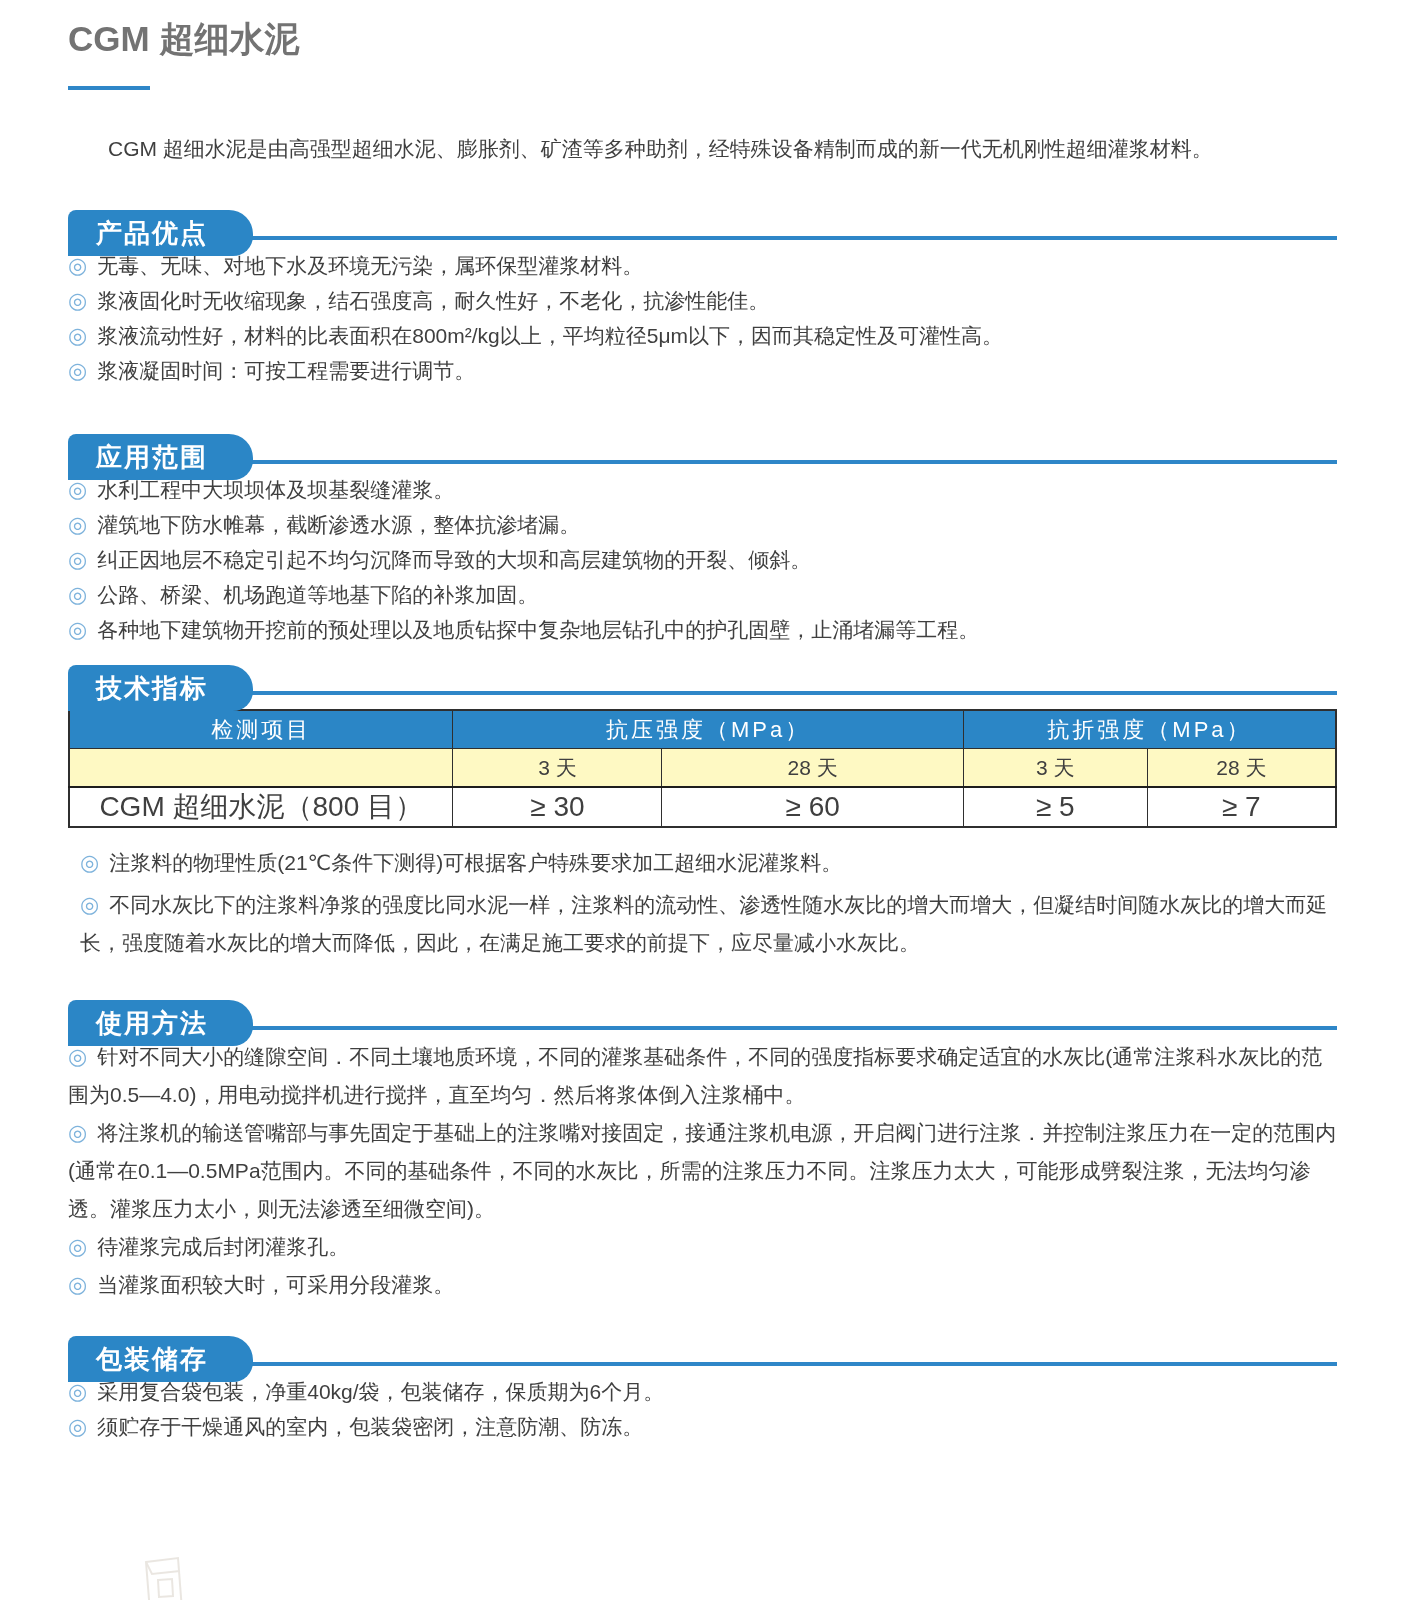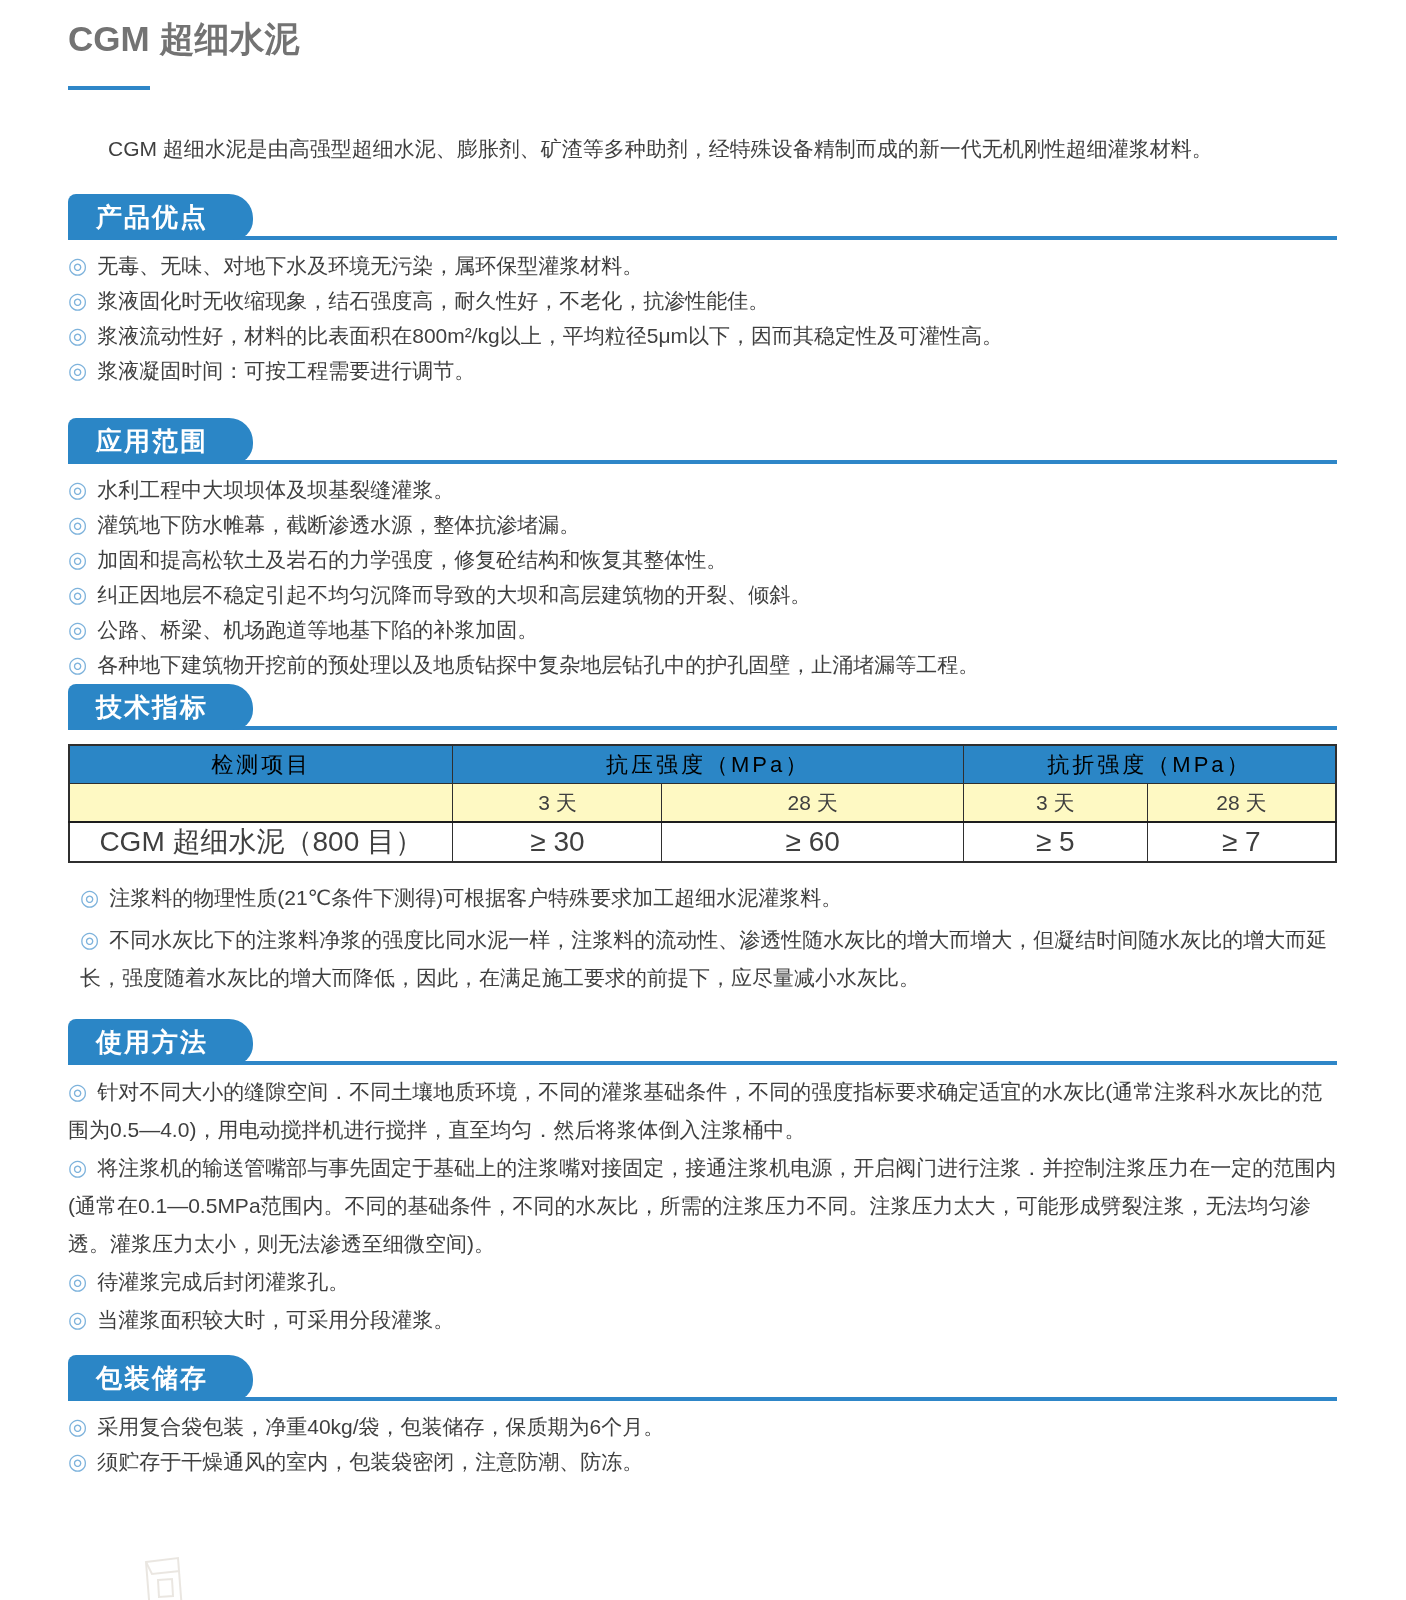--- a/index.html
+++ b/index.html
@@ -37,21 +37,21 @@
     height: 46px;
   }
   .sec-rule {
     position: absolute;
     left: 0; right: 0; bottom: 0;
     height: 4px;
     background: #2e86c8;
   }
   .sec-tab {
     position: absolute;
-    left: 0; top: 0;
+    left: 0; top: 16px;
     width: 185px; height: 46px;
     background: #2b86c6;
     border-radius: 8px 24px 20px 0;
     color: #ffffff;
     font-size: 26px;
     font-weight: bold;
     letter-spacing: 2px;
     display: flex;
     align-items: center;
     padding-left: 28px;
@@ -73,21 +73,21 @@
     table-layout: fixed;
   }
   .spec-table th, .spec-table td {
     border: 1px solid #2f2f2f;
     text-align: center;
     padding: 0;
   }
   .spec-table { border: 2px solid #2f2f2f; }
   .row-head th {
     background: #2b86c6;
-    color: #000000;
+    color: #ffffff;
     font-size: 22px;
     font-weight: normal;
     letter-spacing: 3px;
     height: 37px;
   }
   .row-sub td {
     background: #fef9c3;
     font-size: 21px;
     height: 37px;
     border-bottom: 2px solid #1d1d1d;
@@ -136,21 +136,20 @@
 <div class="section m-spec">
   <div class="sec-head">
     <div class="sec-rule"></div>
     <div class="sec-tab">
       <span>应用范围</span>
     </div>
   </div>
   <div class="bullets">
     <div class="bullet"><span class="dot">◎</span><span>水利工程中大坝坝体及坝基裂缝灌浆。</span></div>
     <div class="bullet"><span class="dot">◎</span><span>灌筑地下防水帷幕，截断渗透水源，整体抗渗堵漏。</span></div>
-    <div class="bullet"><span class="dot">◎</span><span>加固和提高松软土及岩石的力学强度，修复砼结构和恢复其整体性。</span></div>
     <div class="bullet"><span class="dot">◎</span><span>纠正因地层不稳定引起不均匀沉降而导致的大坝和高层建筑物的开裂、倾斜。</span></div>
     <div class="bullet"><span class="dot">◎</span><span>公路、桥梁、机场跑道等地基下陷的补浆加固。</span></div>
     <div class="bullet"><span class="dot">◎</span><span>各种地下建筑物开挖前的预处理以及地质钻探中复杂地层钻孔中的护孔固壁，止涌堵漏等工程。</span></div>
   </div>
 </div>
 
 <div class="section m-tight">
   <div class="sec-head">
     <div class="sec-rule"></div>
     <div class="sec-tab">

